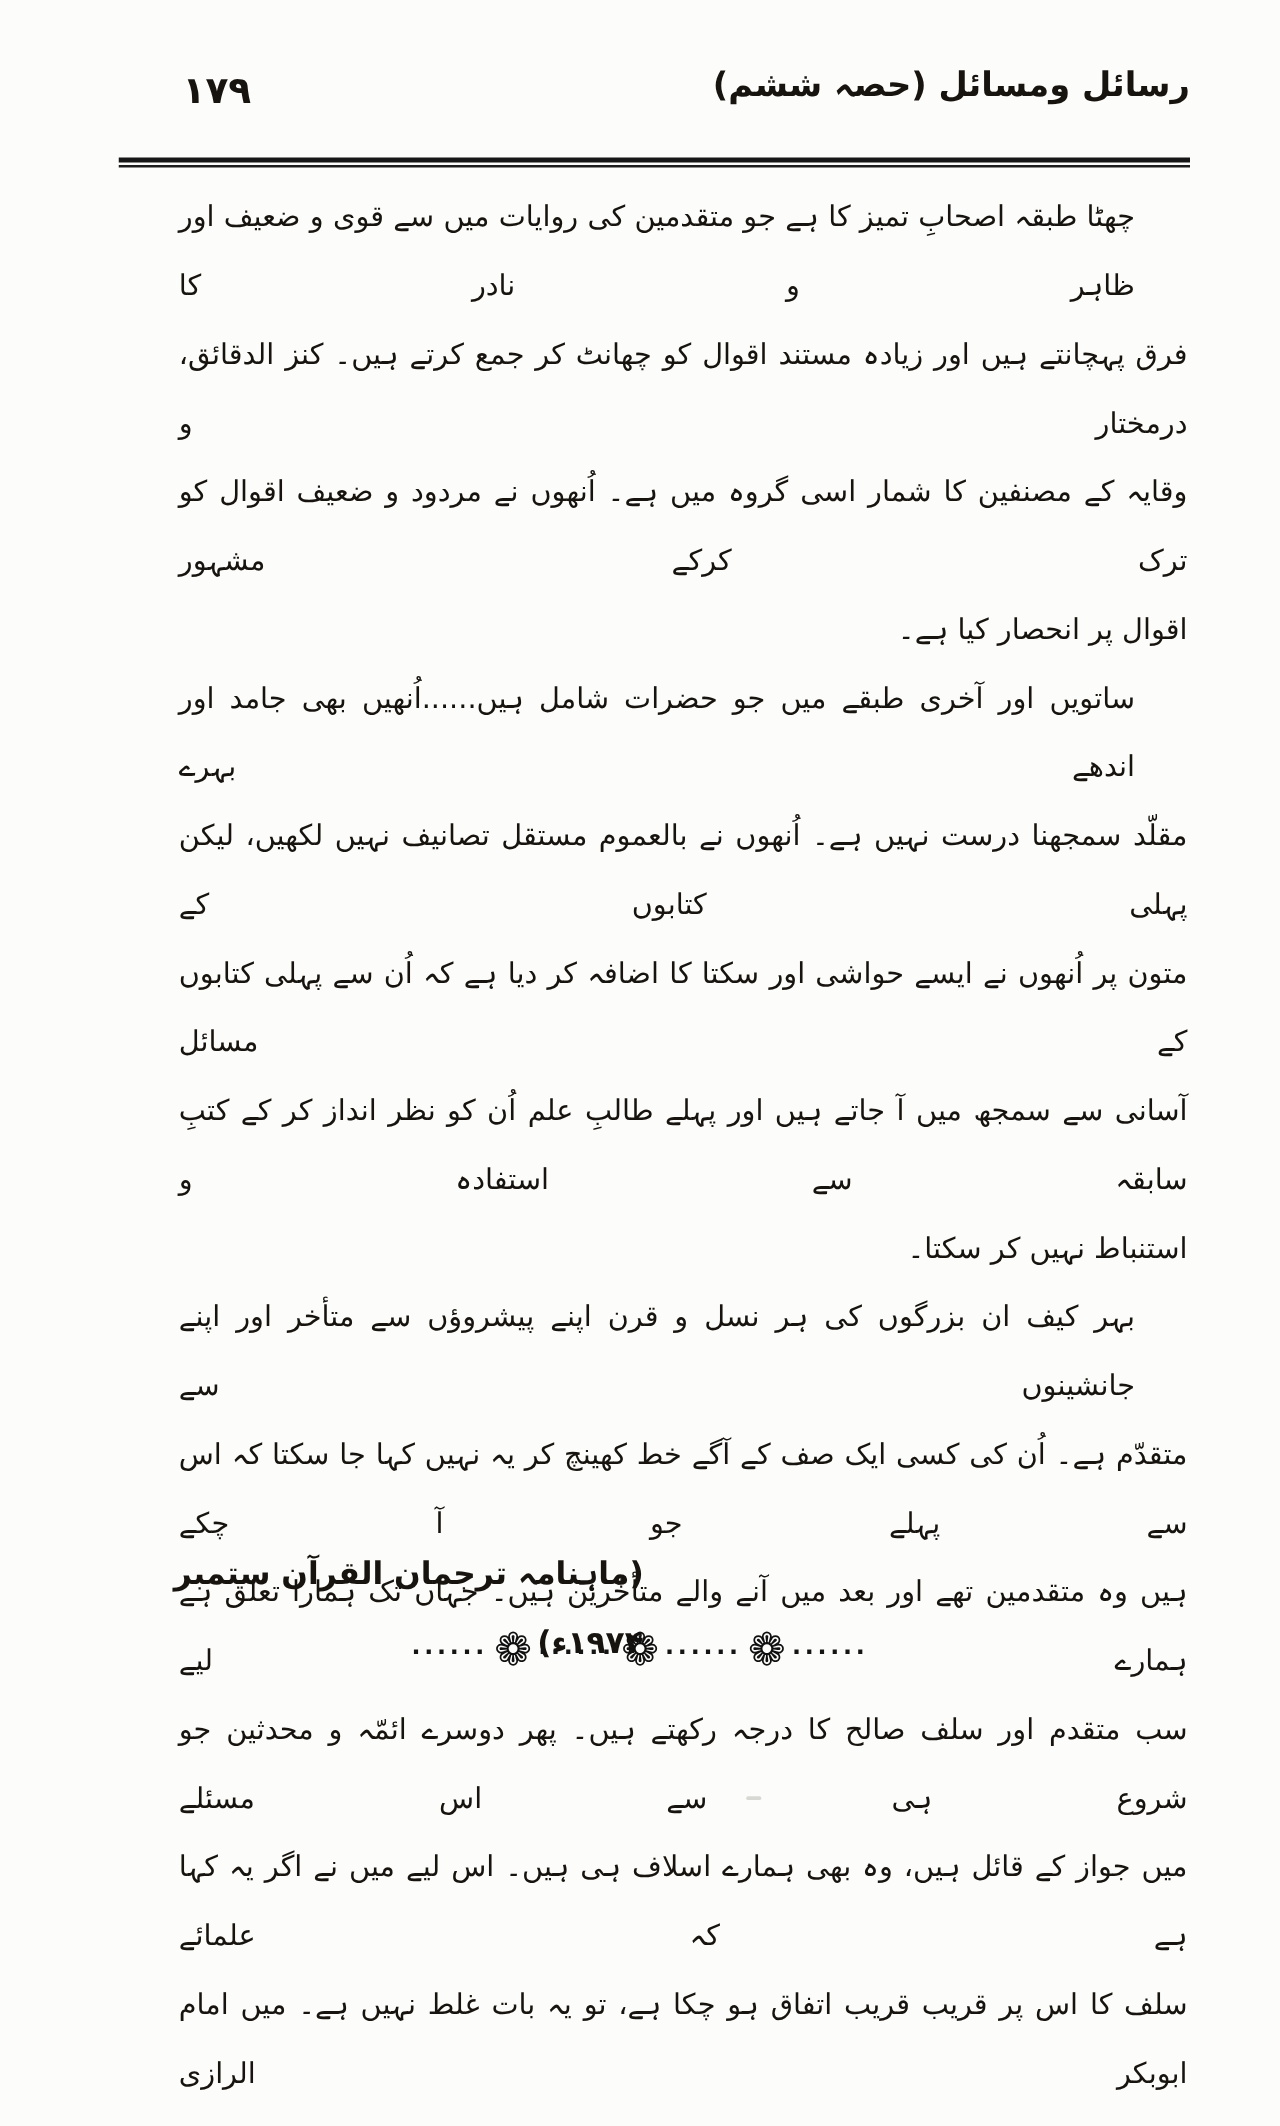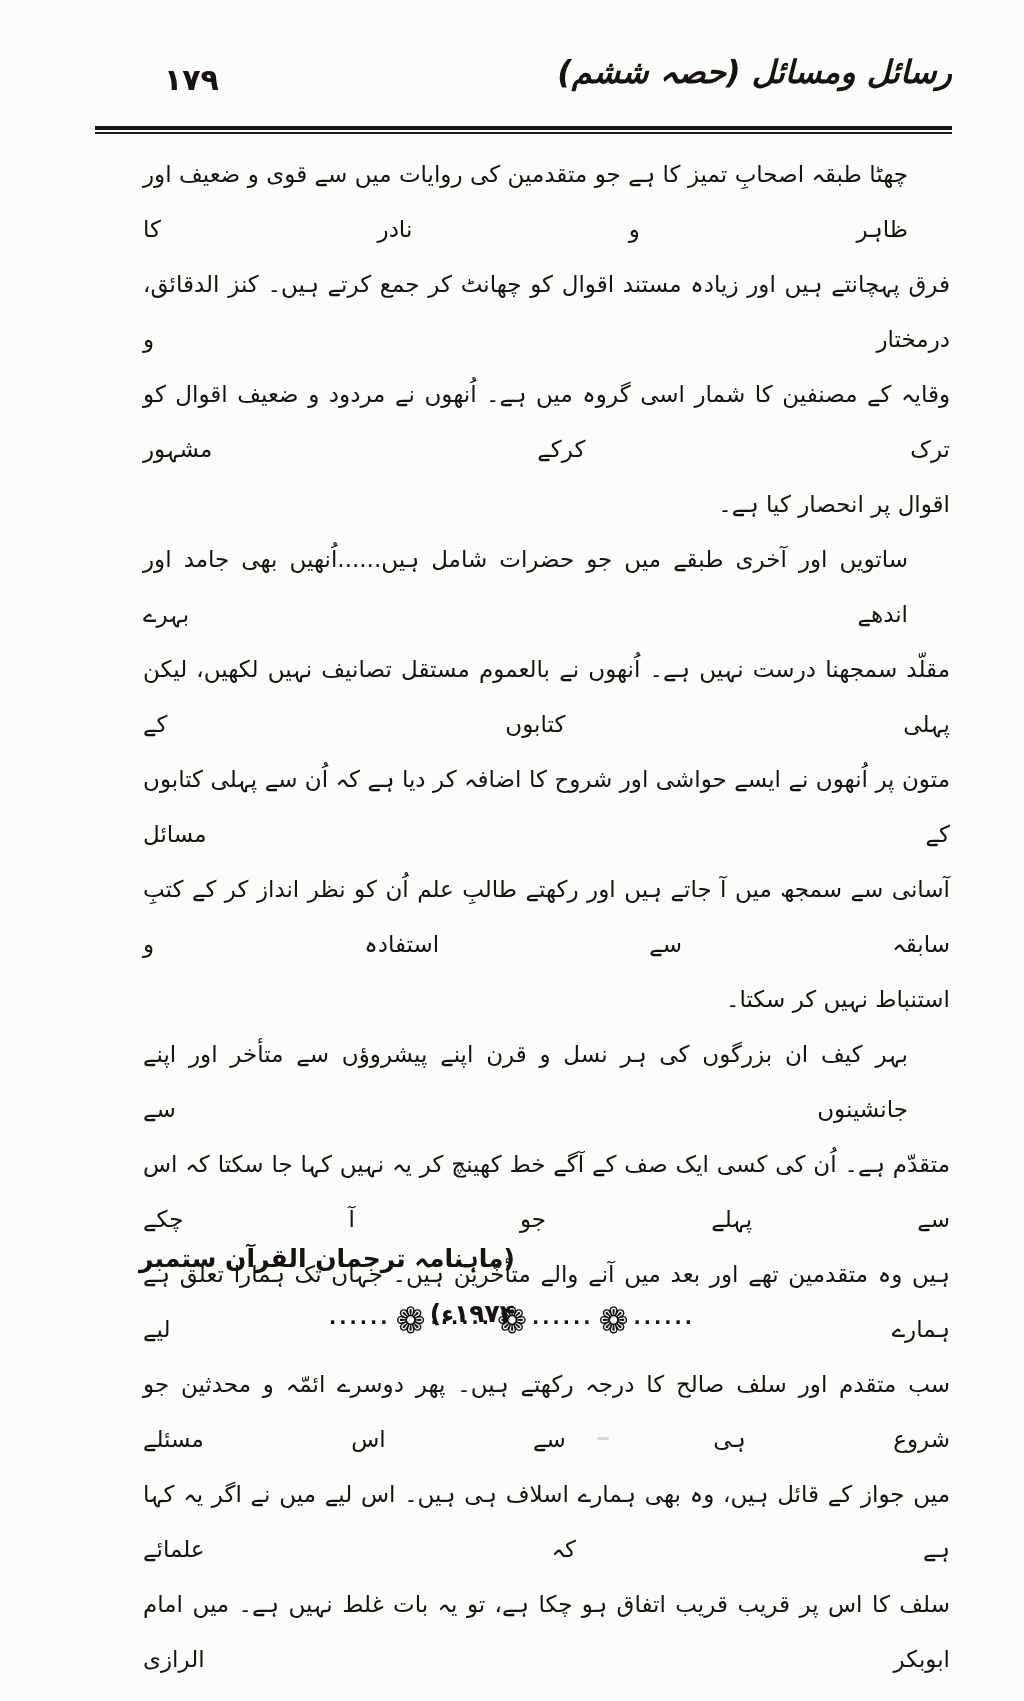--- a/index.html
+++ b/index.html
@@ -11,39 +11,38 @@
     background: #fcfcfa;
     color: #17130e;
     font-family: "DejaVu Sans", sans-serif;
     overflow: hidden;
     box-sizing: border-box;
   }
 
   
   .page-header {
     position: absolute;
-    top: 50px; left: 98px; right: 72px;
+    top: 50px; left: 80px; right: 72px;
     display: flex;
     justify-content: space-between;
     align-items: flex-end;
     direction: ltr;
   }
   .page-number {
     font-size: 30px;
     font-weight: bold;
     letter-spacing: 3px;
     margin-left: 66px;
     line-height: 1;
   }
   .book-title {
     direction: rtl;
-    font-size: 32px;
+    font-size: 27px;
     font-weight: bold;
     line-height: 1.4;
-    font-style: italic;
   }
   .header-rule {
     position: absolute;
     top: 126px; left: 95px; right: 72px;
     border-top: 4px solid #161616;
   }
   .header-rule::after {
     content: "";
     display: block;
     margin-top: 2px;
@@ -128,22 +127,22 @@
   <main class="body-text" id="paragraphs">
       <div>
         <div class="line first">چھٹا طبقہ اصحابِ تمیز کا ہے جو متقدمین کی روایات میں سے قوی و ضعیف اور ظاہر و نادر کا</div>
         <div class="line">فرق پہچانتے ہیں اور زیادہ مستند اقوال کو چھانٹ کر جمع کرتے ہیں۔ کنز الدقائق، درمختار و</div>
         <div class="line">وقایہ کے مصنفین کا شمار اسی گروہ میں ہے۔ اُنھوں نے مردود و ضعیف اقوال کو ترک کرکے مشہور</div>
         <div class="line last">اقوال پر انحصار کیا ہے۔</div>
       </div>
       <div>
         <div class="line first">ساتویں اور آخری طبقے میں جو حضرات شامل ہیں......اُنھیں بھی جامد اور اندھے بہرے</div>
         <div class="line">مقلّد سمجھنا درست نہیں ہے۔ اُنھوں نے بالعموم مستقل تصانیف نہیں لکھیں، لیکن پہلی کتابوں کے</div>
-        <div class="line">متون پر اُنھوں نے ایسے حواشی اور شروح کا اضافہ کر دیا ہے کہ اُن سے پہلی کتابوں کے مسائل</div>
-        <div class="line">آسانی سے سمجھ میں آ جاتے ہیں اور رکھتے طالبِ علم اُن کو نظر انداز کر کے کتبِ سابقہ سے استفادہ و</div>
+        <div class="line">متون پر اُنھوں نے ایسے حواشی اور سکتا کا اضافہ کر دیا ہے کہ اُن سے پہلی کتابوں کے مسائل</div>
+        <div class="line">آسانی سے سمجھ میں آ جاتے ہیں اور پہلے طالبِ علم اُن کو نظر انداز کر کے کتبِ سابقہ سے استفادہ و</div>
         <div class="line last">استنباط نہیں کر سکتا۔</div>
       </div>
       <div>
         <div class="line first">بہر کیف ان بزرگوں کی ہر نسل و قرن اپنے پیشروؤں سے متأخر اور اپنے جانشینوں سے</div>
         <div class="line">متقدّم ہے۔ اُن کی کسی ایک صف کے آگے خط کھینچ کر یہ نہیں کہا جا سکتا کہ اس سے پہلے جو آ چکے</div>
         <div class="line">ہیں وہ متقدمین تھے اور بعد میں آنے والے متأخّرین ہیں۔ جہاں تک ہمارا تعلق ہے ہمارے لیے</div>
         <div class="line">سب متقدم اور سلف صالح کا درجہ رکھتے ہیں۔ پھر دوسرے ائمّہ و محدثین جو شروع ہی سے اس مسئلے</div>
         <div class="line">میں جواز کے قائل ہیں، وہ بھی ہمارے اسلاف ہی ہیں۔ اس لیے میں نے اگر یہ کہا ہے کہ علمائے</div>
         <div class="line">سلف کا اس پر قریب قریب اتفاق ہو چکا ہے، تو یہ بات غلط نہیں ہے۔ میں امام ابوبکر الرازی</div>
         <div class="line">(الجصاص) کی رائے پر مزید اظہارِ خیال ضروری و مناسب خیال نہیں کرتا، جبکہ میں نے دیگر</div>

